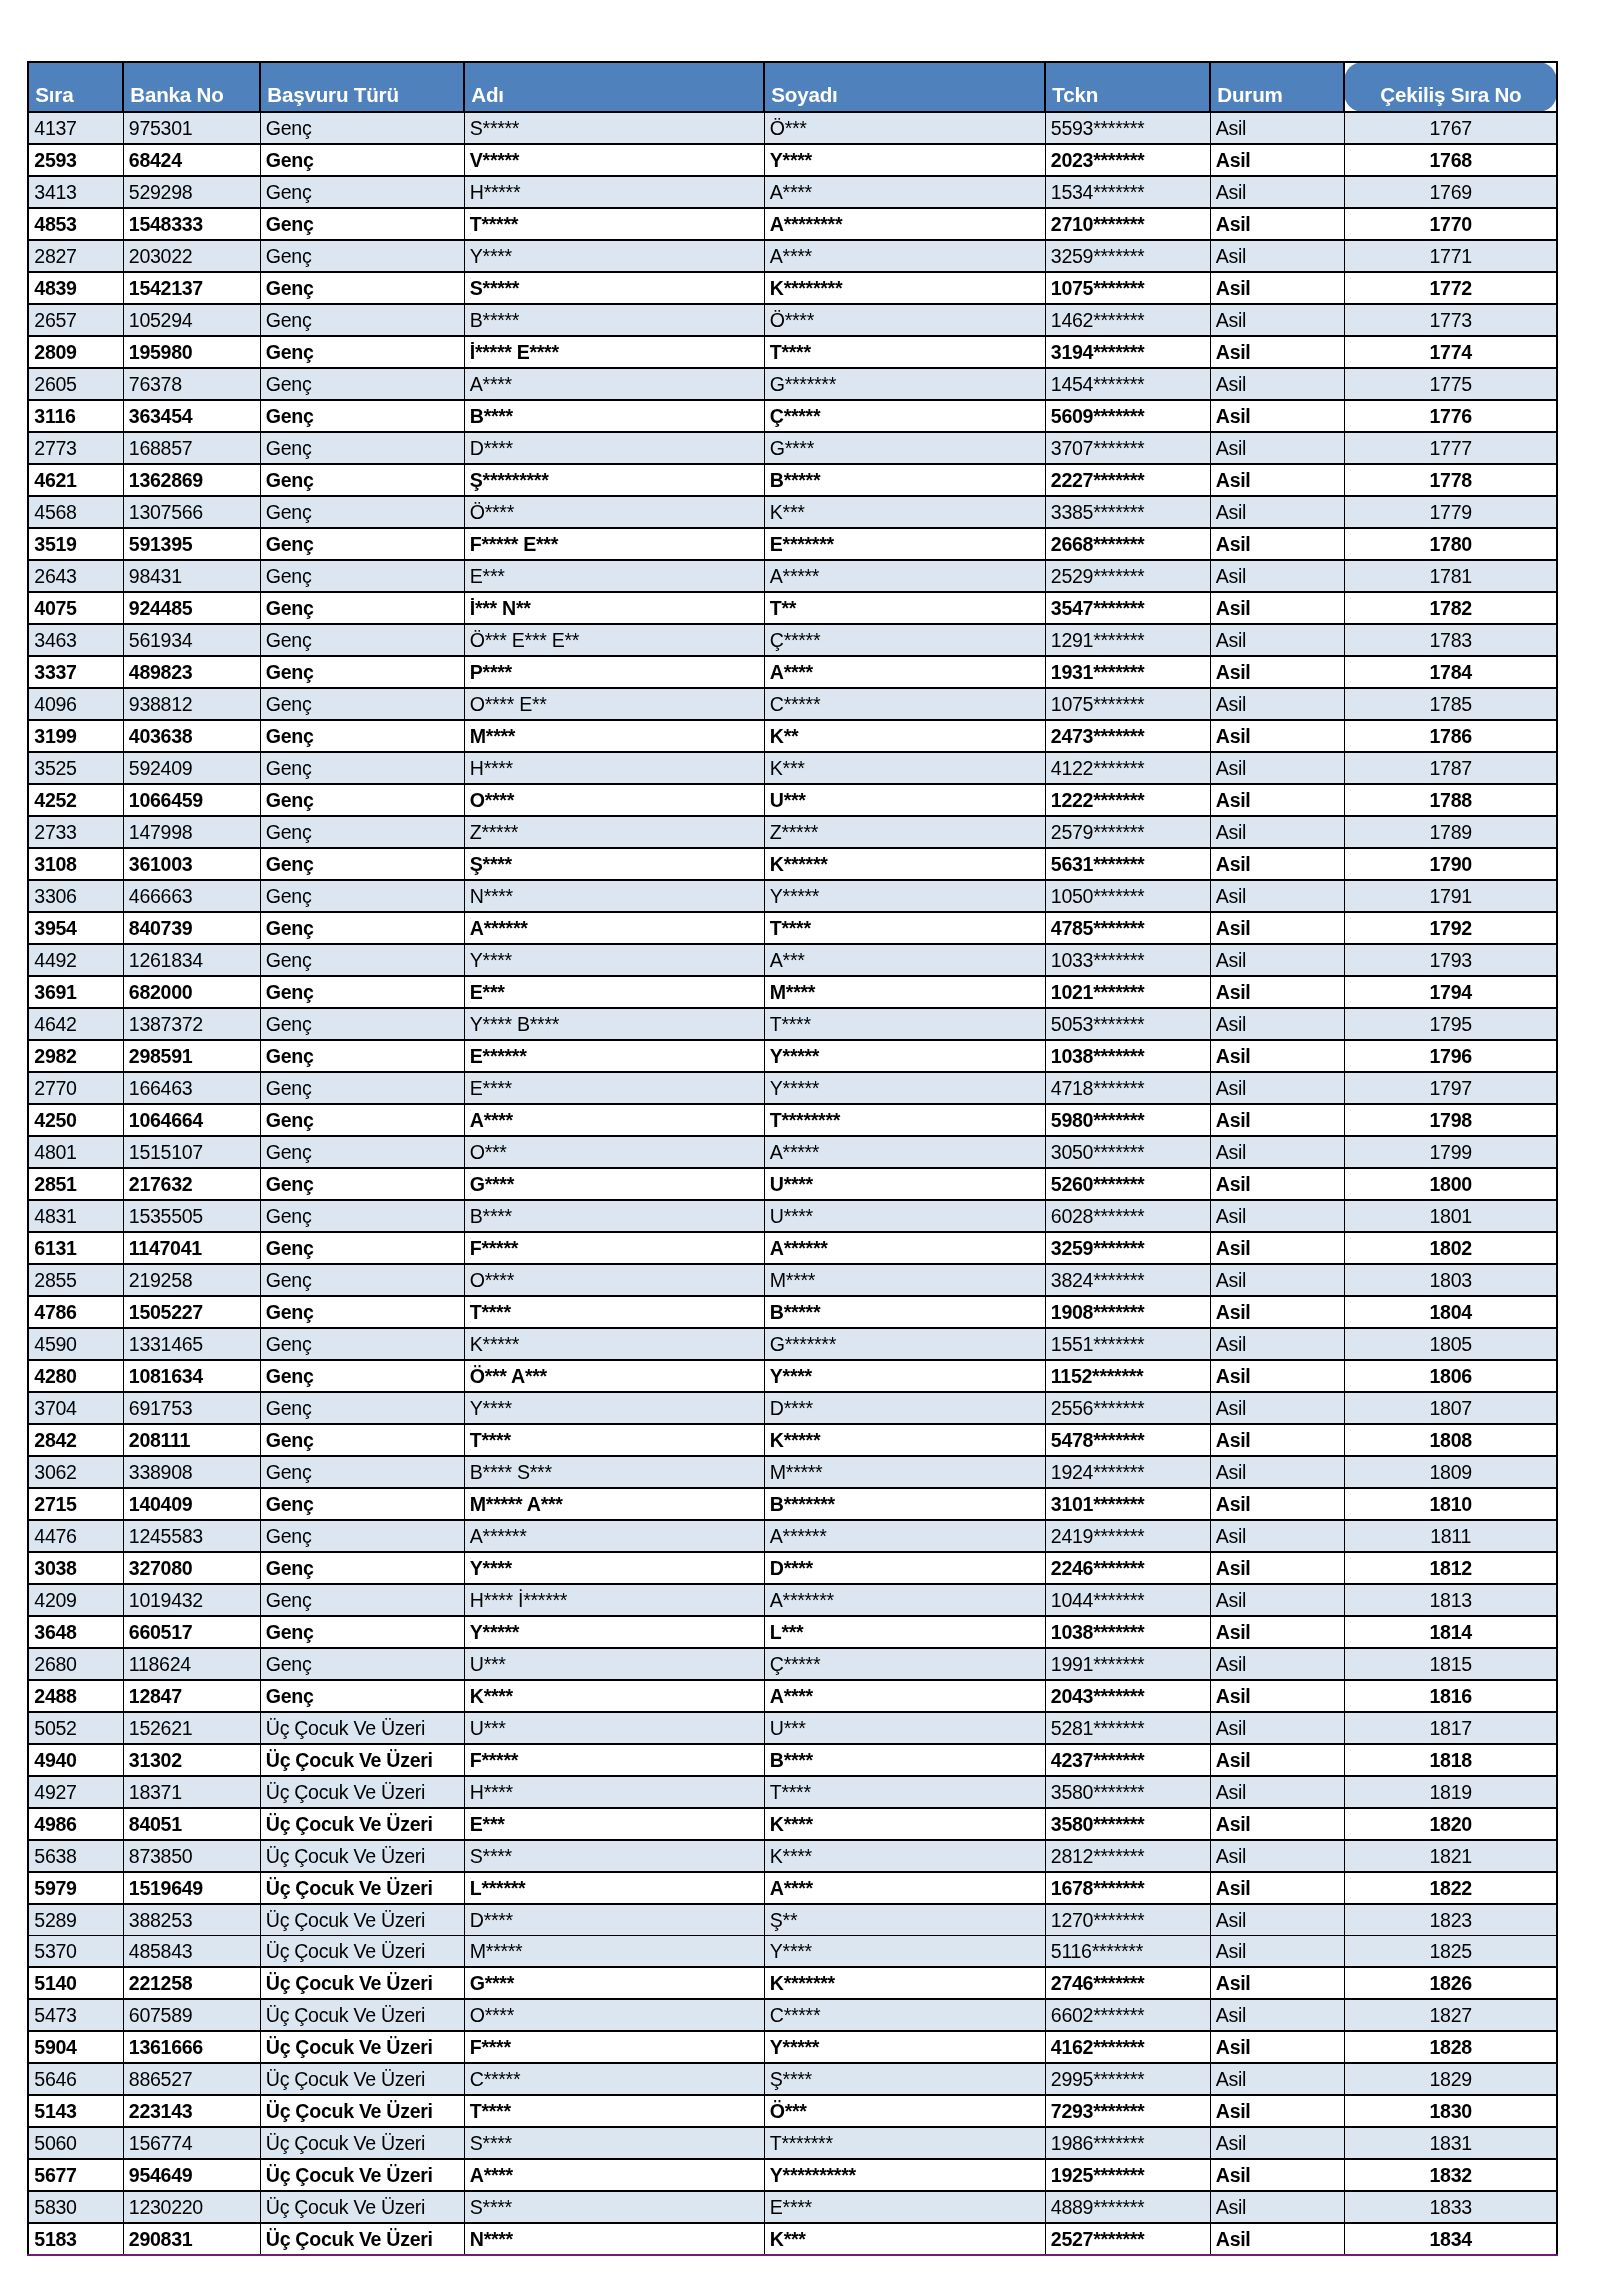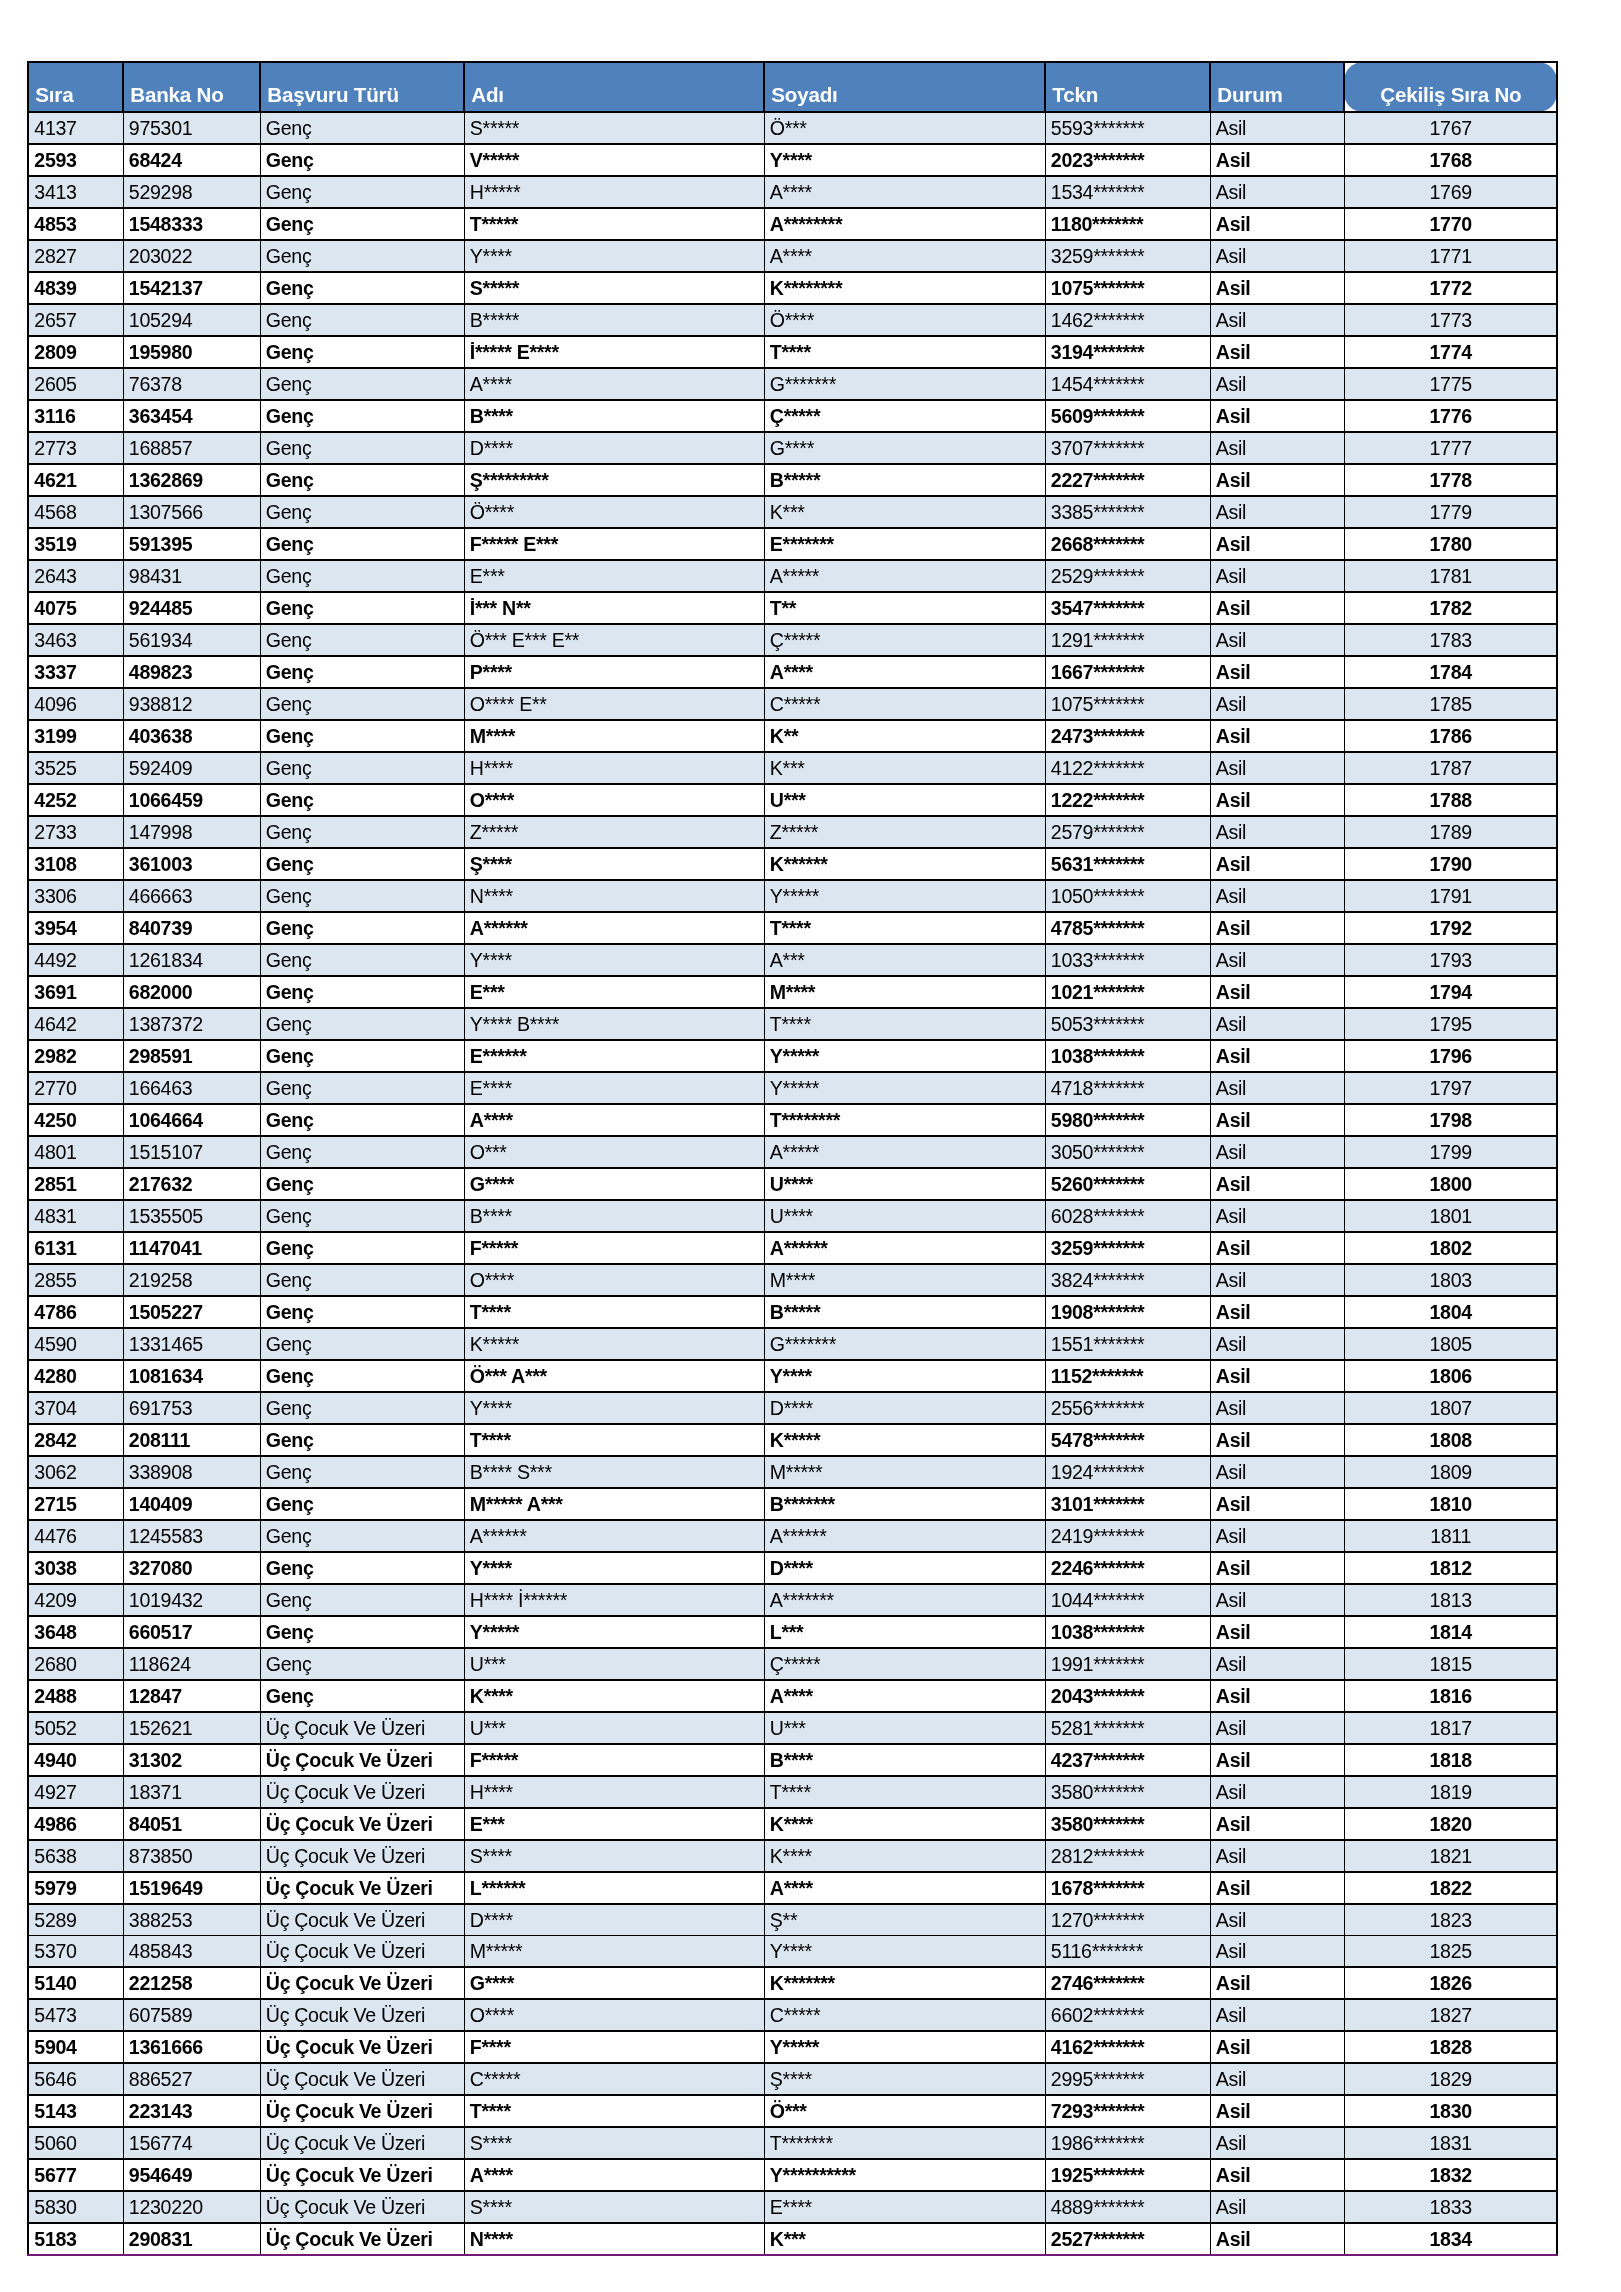--- a/index.html
+++ b/index.html
@@ -146,21 +146,21 @@
           <td>1534*******</td>
           <td>Asil</td>
           <td class="td-cekilis">1769</td>
         </tr>
         <tr class="plain">
           <td>4853</td>
           <td>1548333</td>
           <td>Genç</td>
           <td>T*****</td>
           <td>A********</td>
-          <td>1180*******</td>
+          <td>2710*******</td>
           <td>Asil</td>
           <td class="td-cekilis">1770</td>
         </tr>
         <tr class="shade">
           <td>2827</td>
           <td>203022</td>
           <td>Genç</td>
           <td>Y****</td>
           <td>A****</td>
           <td>3259*******</td>
@@ -286,21 +286,21 @@
           <td>1291*******</td>
           <td>Asil</td>
           <td class="td-cekilis">1783</td>
         </tr>
         <tr class="plain">
           <td>3337</td>
           <td>489823</td>
           <td>Genç</td>
           <td>P****</td>
           <td>A****</td>
-          <td>1667*******</td>
+          <td>1931*******</td>
           <td>Asil</td>
           <td class="td-cekilis">1784</td>
         </tr>
         <tr class="shade">
           <td>4096</td>
           <td>938812</td>
           <td>Genç</td>
           <td>O**** E**</td>
           <td>C*****</td>
           <td>1075*******</td>

